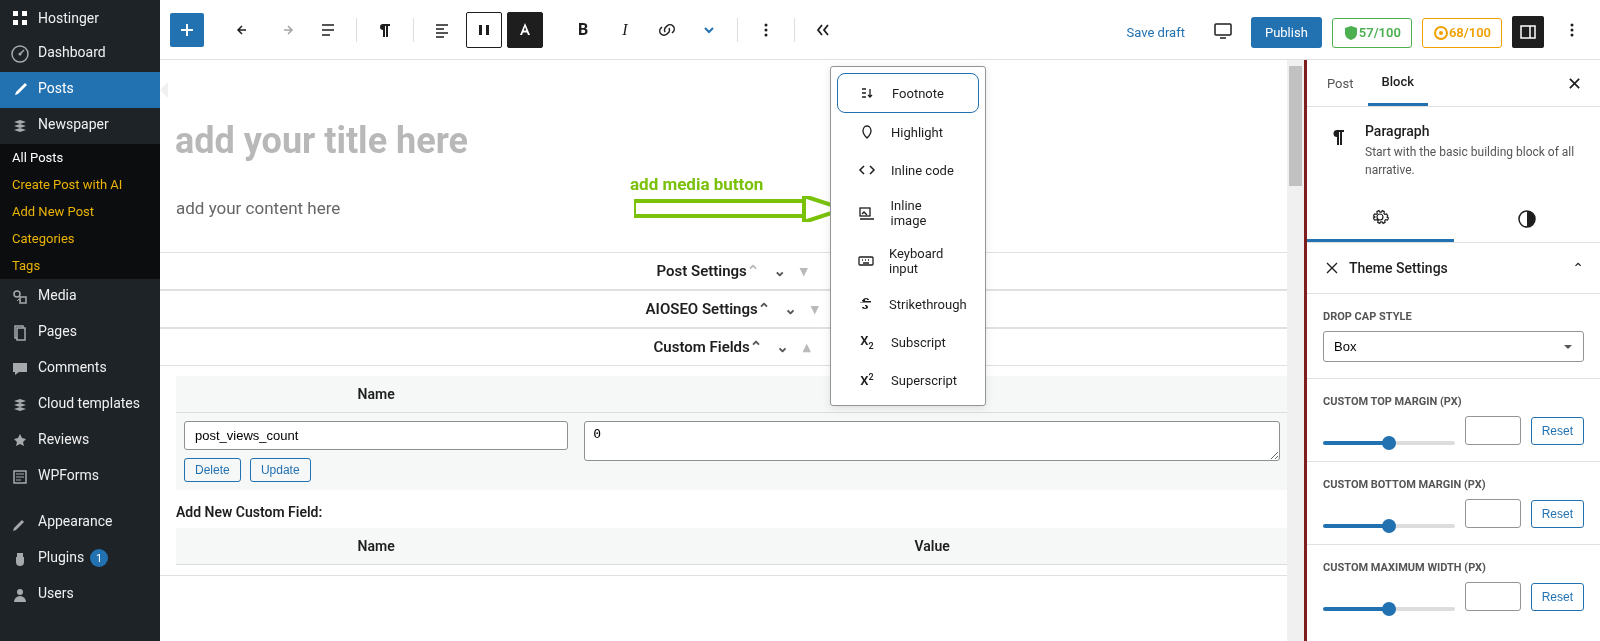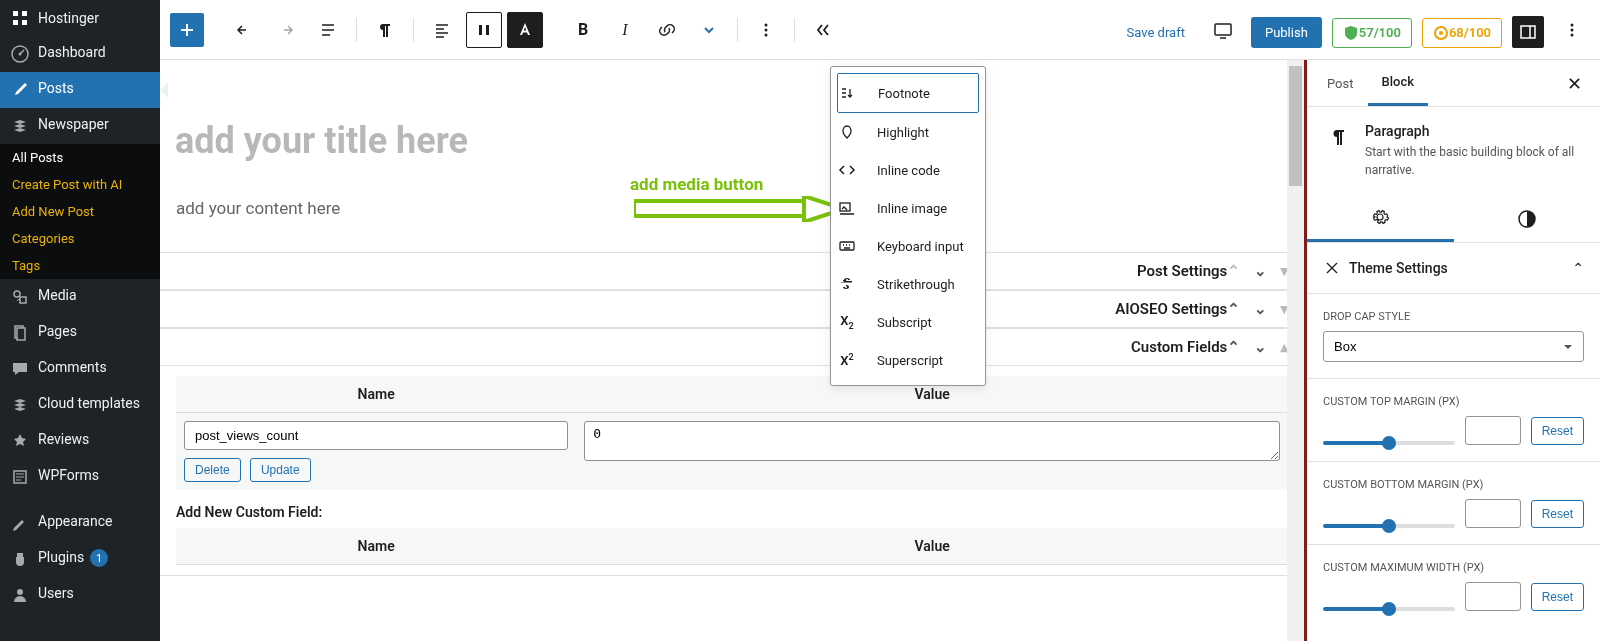--- a/index.html
+++ b/index.html
@@ -32,24 +32,24 @@
 .canvas { flex: 1; display: flex; overflow: hidden; }
 .main { flex: 1; overflow: auto; position: relative; }
 .main-inner { padding: 60px 0 0 0; }
 .title-ph { font-size: 36px; font-weight: 700; color: #b8b8b8; padding: 0 0 0 16px; margin-left: -1px; }
 .content-ph { font-size: 17px; color: #666; padding: 36px 0 0 16px; }
 
 .annot-label { position: absolute; color: #7ac10a; font-weight: 700; font-size: 17px; left: 470px; top: 114px; }
 .annot-arrow { position: absolute; left: 474px; top: 136px; width: 210px; height: 26px; }
 
 .dmenu { position: absolute; left: 670px; top: 6px; width: 156px; background: #fff; border: 1px solid #949494; border-radius: 3px; padding: 6px; box-shadow: 0 2px 8px rgba(0,0,0,0.1); }
-.dmenu .ditem { display: flex; align-items: center; gap: 20px; padding: 9px 0; font-size: 13px; cursor: pointer; border-radius: 2px; }
+.dmenu .ditem { display: flex; align-items: center; gap: 14px; padding: 9px 20px; font-size: 13px; cursor: pointer; border-radius: 8px; }
 .dmenu .ditem.sel { border: 1.5px solid #2271b1; }
 .dmenu .dicon { width: 20px; height: 20px; display: inline-flex; align-items: center; justify-content: center; }
-.panel-head { display: flex; align-items: center; justify-content: flex-end; padding: 9px 16px; border-top: 1px solid #e0e0e0; border-bottom: 1px solid #e0e0e0; font-size: 15px; font-weight: 600; background: #fff; }
+.panel-head { display: flex; align-items: center; justify-content: center; padding: 9px 16px; border-top: 1px solid #e0e0e0; border-bottom: 1px solid #e0e0e0; font-size: 15px; font-weight: 600; background: #fff; }
 .panel-head .ctrls { display: flex; gap: 14px; color: #555; }
 .panel-body { padding: 10px 16px; border-bottom: 1px solid #e0e0e0; }
 .cf-table { width: 100%; border-collapse: collapse; background: #f6f7f7; }
 .cf-table th { padding: 10px; font-size: 14px; font-weight: 600; text-align: center; border-bottom: 1px solid #dcdcde; }
 .cf-table td { padding: 8px; vertical-align: top; }
 .cf-input { width: 100%; padding: 6px 10px; border: 1px solid #8c8f94; border-radius: 3px; font-size: 13px; background: #fff; }
 .cf-ta { width: 100%; padding: 4px 8px; border: 1px solid #8c8f94; border-radius: 3px; font-size: 13px; background: #fff; resize: vertical; min-height: 34px; }
 .cf-btn { border: 1px solid #2271b1; color: #2271b1; background: #f6f7f7; padding: 4px 10px; border-radius: 3px; font-size: 12px; cursor: pointer; margin-right: 6px; }
 .cf-sub { font-size: 14px; font-weight: 600; padding: 14px 0 8px 0; }
 
@@ -64,21 +64,21 @@
 .rblock { display: flex; gap: 14px; padding: 16px; }
 .rblock-icon { width: 28px; height: 28px; display: flex; align-items: center; justify-content: center; flex-shrink: 0; }
 .rblock-title { font-weight: 500; font-size: 14px; margin-bottom: 4px; }
 .rblock-desc { font-size: 12px; color: #555; line-height: 1.5; }
 .ricon-tabs { display: flex; border-bottom: 1px solid #e0e0e0; }
 .ricon-tab { flex: 1; display: flex; align-items: center; justify-content: center; padding: 12px 0; cursor: pointer; }
 .ricon-tab.active { border-bottom: 3px solid #2271b1; }
 .rpanel { padding: 16px; border-bottom: 1px solid #e0e0e0; }
 .rpanel-hdr { display: flex; align-items: center; justify-content: space-between; font-weight: 500; font-size: 14px; margin-bottom: 0; }
 .rpanel-hdr .ricn { margin-right: 8px; }
-.rlabel { font-size: 11px; text-transform: uppercase; color: #555; font-weight: 400; margin-bottom: 8px; }
+.rlabel { font-size: 11px; text-transform: uppercase; color: #555; font-weight: 700; margin-bottom: 8px; }
 .rselect { width: 100%; padding: 7px 10px; border: 1px solid #949494; border-radius: 3px; font-size: 13px; background: #fff; appearance: none; }
 .rsel-wrap { position: relative; }
 .rsel-wrap::after { content: ""; position: absolute; right: 12px; top: 50%; width: 0; height: 0; border: 4px solid transparent; border-top-color: #555; margin-top: -2px; }
 .rrow { display: flex; align-items: flex-end; gap: 10px; }
 .rslfill { height: 4px; background: linear-gradient(to right, #2271b1 50%, #ddd 50%); border-radius: 2px; position: relative; flex: 1; }
 .rslfill .knob { position: absolute; left: 50%; top: -5px; width: 14px; height: 14px; border-radius: 50%; background: #2271b1; margin-left: -7px; }
 .rnum { width: 56px; padding: 6px; border: 1px solid #949494; border-radius: 3px; }
 .rreset { border: 1px solid #2271b1; color: #2271b1; background: #fff; padding: 6px 10px; border-radius: 3px; font-size: 12px; cursor: pointer; }
 svg { display: block; }
 </style>

